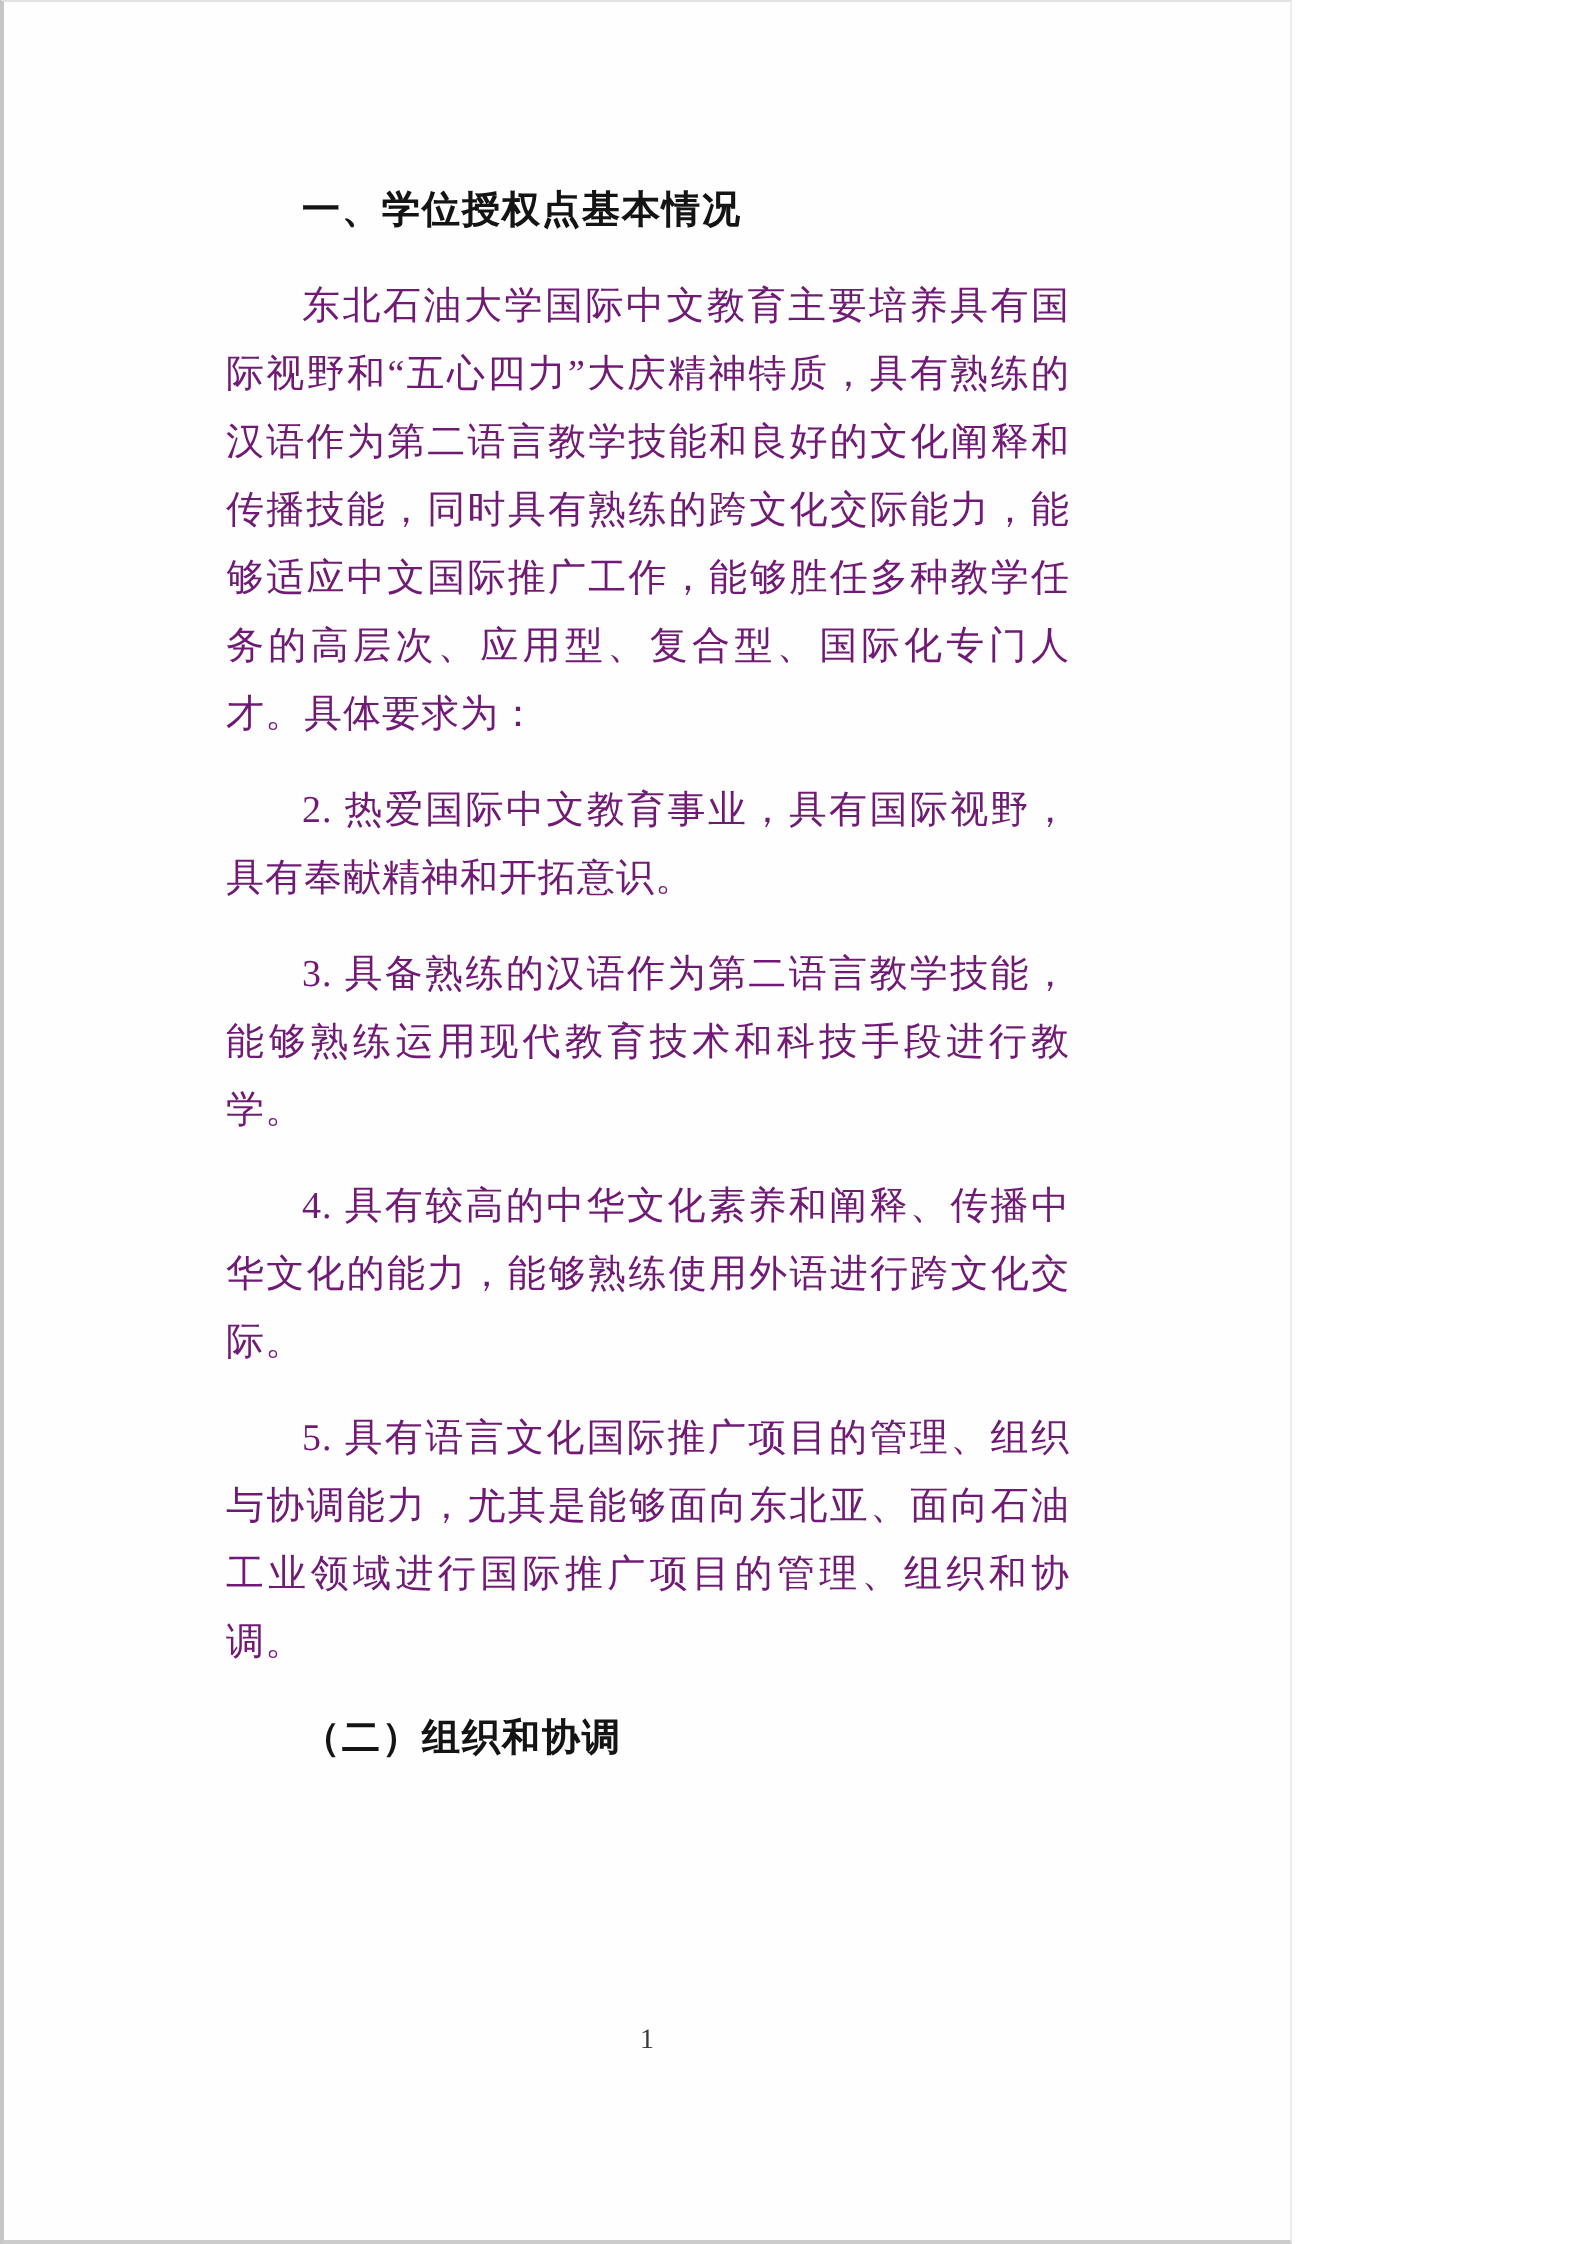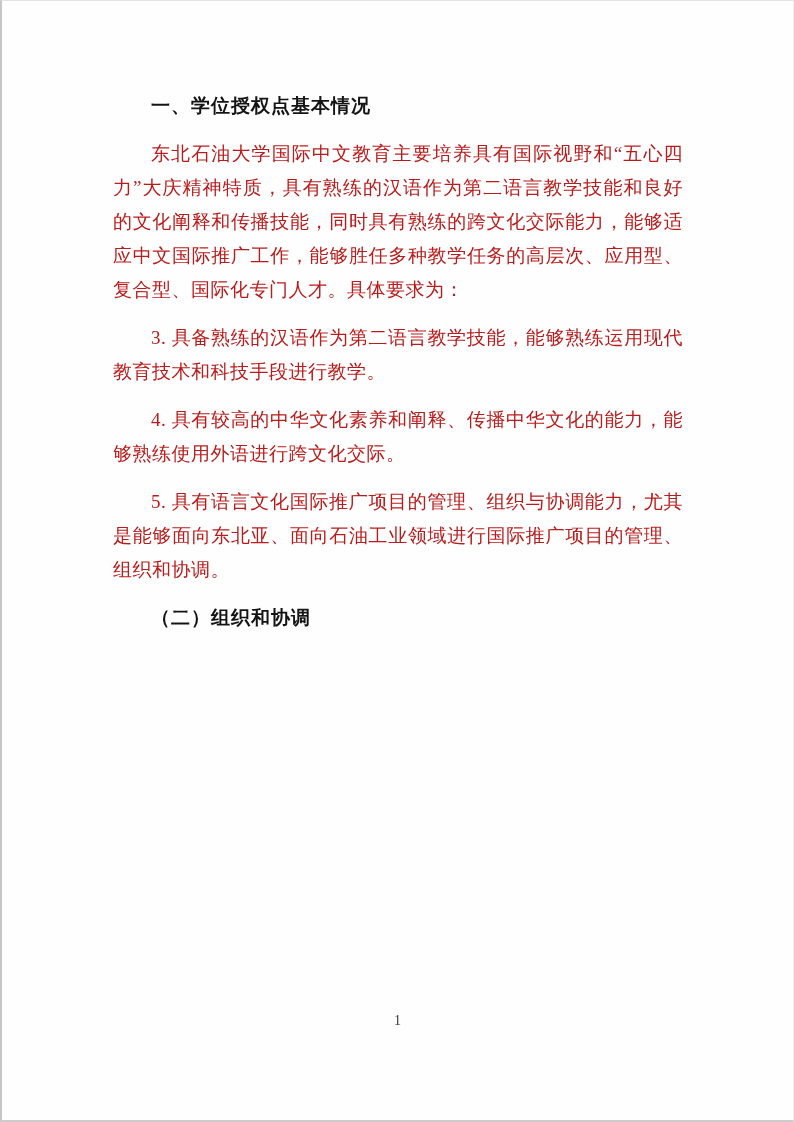--- a/index.html
+++ b/index.html
@@ -2,21 +2,21 @@
 <html><head>
 <meta charset="utf-8">
 <style>
   html, body {
     margin: 0;
     padding: 0;
     background: #ffffff;
   }
   .page {
     position: relative;
-    width: 794px;
+    width: 646px;
     height: 1122px;
     box-sizing: border-box;
     background: #fefefe;
     border-left: 2px solid #c6c6c6;
     border-bottom: 2px solid #cccccc;
     border-top: 1px solid #e3e3e3;
     border-right: 1px solid #ededed;
     overflow: hidden;
     font-family: "Liberation Serif", "DejaVu Serif", serif;
     color: #1f1f1f;
@@ -34,39 +34,40 @@
     letter-spacing: 1px;
     color: #141414;
   }
   .doc p {
     font-size: 19px;
     line-height: 34px;
     margin: 0 0 14px 0;
     text-indent: 2em;
     text-align: justify;
     letter-spacing: 0.5px;
-    color: #b91c1c;
+    color: #701a75;
   }
   .page-number {
     position: absolute;
     left: 0;
     right: 0;
     top: 1012px;
     text-align: center;
     font-size: 14px;
     color: #3a3a3a;
     font-family: "Liberation Serif", "DejaVu Serif", serif;
   }
 </style>
 </head>
 <body>
 
 <div class="page">
   <div class="doc">
     <h1>一、学位授权点基本情况</h1>
     <p>东北石油大学国际中文教育主要培养具有国际视野和“五心四力”大庆精神特质，具有熟练的汉语作为第二语言教学技能和良好的文化阐释和传播技能，同时具有熟练的跨文化交际能力，能够适应中文国际推广工作，能够胜任多种教学任务的高层次、应用型、复合型、国际化专门人才。具体要求为：</p>
+    <p>2. 热爱国际中文教育事业，具有国际视野，具有奉献精神和开拓意识。</p>
     <p>3. 具备熟练的汉语作为第二语言教学技能，能够熟练运用现代教育技术和科技手段进行教学。</p>
     <p>4. 具有较高的中华文化素养和阐释、传播中华文化的能力，能够熟练使用外语进行跨文化交际。</p>
     <p>5. 具有语言文化国际推广项目的管理、组织与协调能力，尤其是能够面向东北亚、面向石油工业领域进行国际推广项目的管理、组织和协调。</p>
     <h2>（二）组织和协调</h2>
   </div>
   <div class="page-number">1</div>
 </div>
 
 </body></html>

